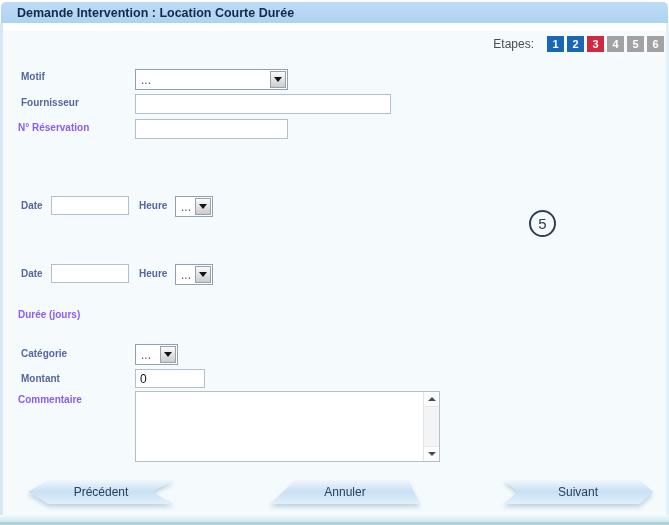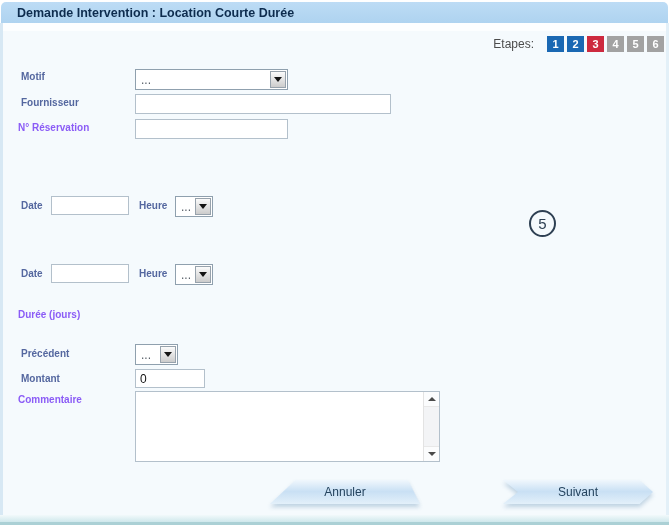--- a/index.html
+++ b/index.html
@@ -121,21 +121,21 @@
   <div class="lbl blue" style="left:139px; top:267px;">Heure</div>
   <div class="sel" style="left:175px; top:264px; width:38px;">
     <span class="val">...</span>
     <span class="btn">
       <span class="tri-down"></span>
     </span>
   </div>
 
   <div class="lbl dark" style="left:18px; top:308px;">Durée (jours)</div>
 
-  <div class="lbl blue" style="left:21px; top:347px;">Précédent</div>
+  <div class="lbl blue" style="left:21px; top:347px;">Catégorie</div>
   <div class="sel" style="left:135px; top:344px; width:43px;">
     <span class="val">...</span>
     <span class="btn">
       <span class="tri-down"></span>
     </span>
   </div>
 
   <div class="lbl blue" style="left:21px; top:372px;">Montant</div>
   <input class="tinput" style="left: 135px; top: 369px; width: 70px; height: 19px;" value="0">
 
@@ -147,20 +147,23 @@
         <span class="tri-up-s"></span>
       </div>
       <div class="sbtn dn">
         <span class="tri-dn-s"></span>
       </div>
     </div>
   </div>
 
   <div class="annotation">5</div>
 
+  <div class="nav-wrap wrap-prev">
+    <button class="nav-btn btn-prev">Précédent</button>
+  </div>
   <div class="nav-wrap wrap-cancel">
     <button class="nav-btn btn-cancel">Annuler</button>
   </div>
   <div class="nav-wrap wrap-next">
     <button class="nav-btn btn-next">Suivant</button>
   </div>
 
   <div class="bottom-bar"></div>
 
 </div>

